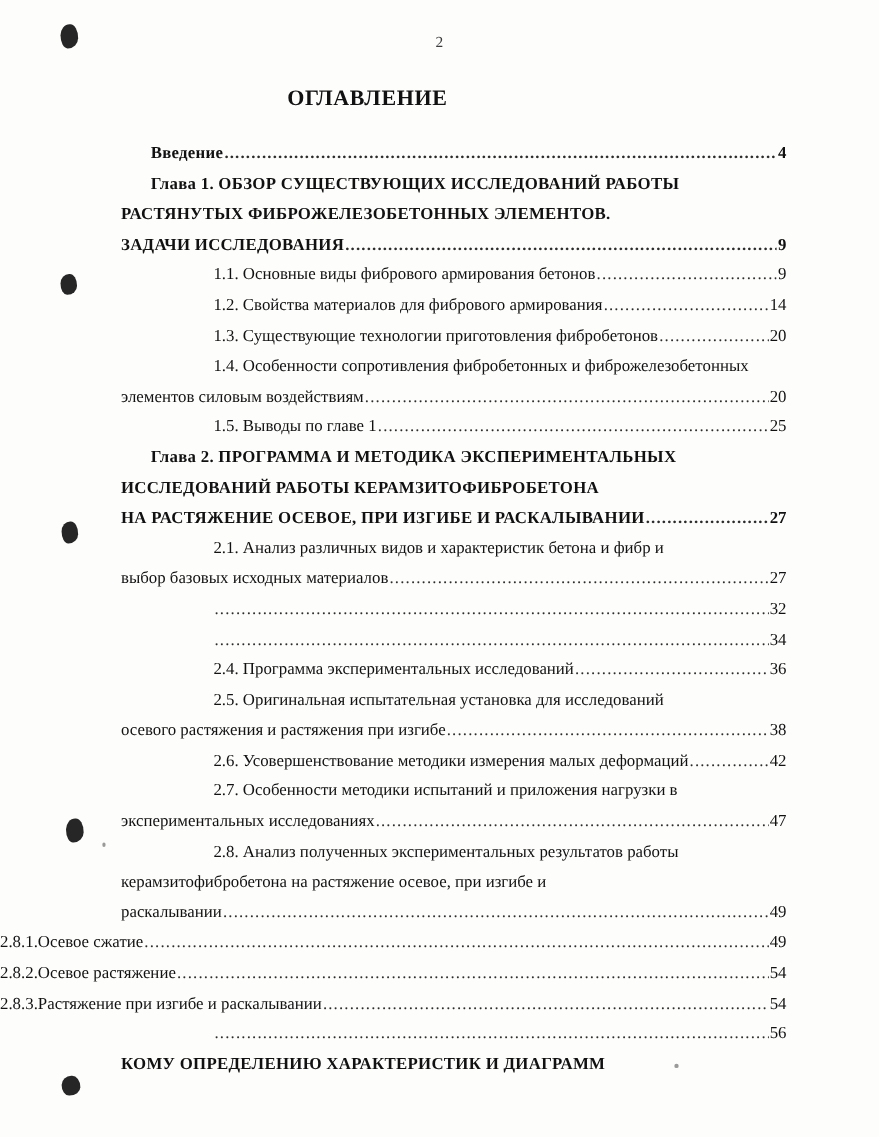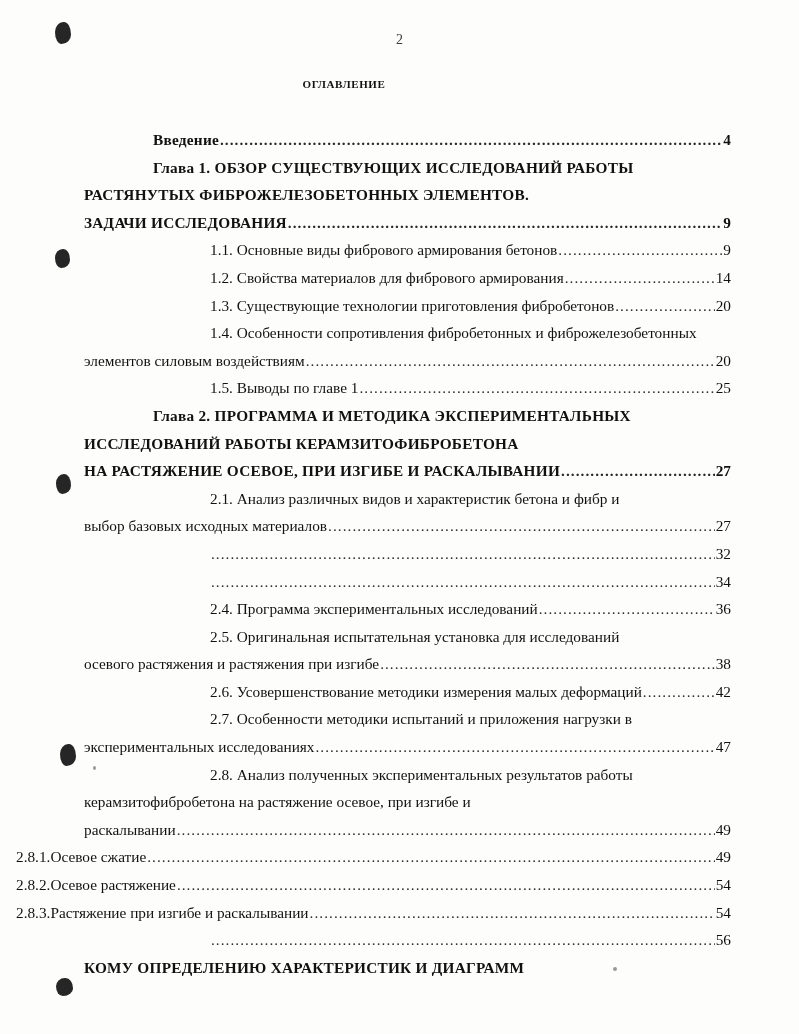--- a/index.html
+++ b/index.html
@@ -42,56 +42,55 @@
     top: 32px;
     left: 0;
     width: 799px;
     text-align: center;
     font-size: 14px;
     color: #3b3b3b;
   }
   .doc-title {
     position: absolute;
     top: 78px;
-    left: 16px;
+    left: 6px;
     width: 656px;
     text-align: center;
-    font-size: 11px;
+    font-size: 20px;
     font-weight: bold;
     letter-spacing: .6px;
   }
 
   
   #toc {
     position: absolute;
     top: 126px;
     left: 0;
     width: 799px;
   }
   .entry {
     display: block;
     font-size: 15.3px;
     line-height: 27.6px;
     white-space: nowrap;
     padding-right: 84px;   
   }
   
   .lv-chapter   { padding-left: 137px; }
-  .lv-cont      { padding-left: 68px; }
+  .lv-cont      { padding-left: 110px; }
   .lv-num       { padding-left: 194px; }
   .lv-deep      { }
 
   .entry.bold { font-weight: bold; }
 
   
   .row {
     display: flex;
     align-items: center;
     width: 100%;
-    margin-left: 16px;
   }
   .label { flex: 0 0 auto; }
   .leader {
     flex: 1 1 auto;
     overflow: hidden;
     white-space: nowrap;
     margin: 0 1px;
     color: #2b2b2b;
     font-size: 15.3px;
     letter-spacing: 1.05px;

